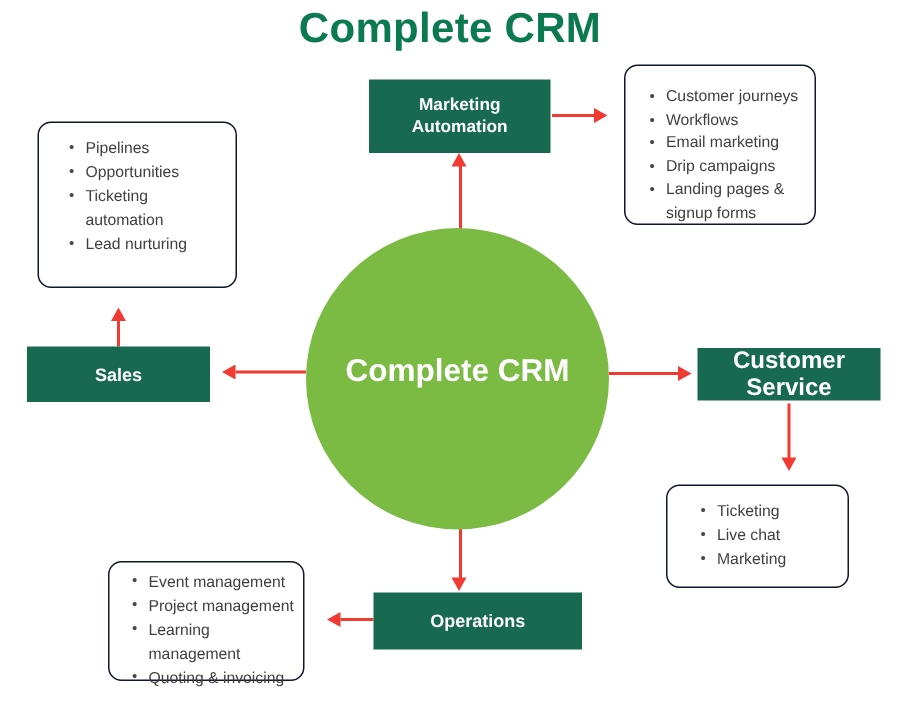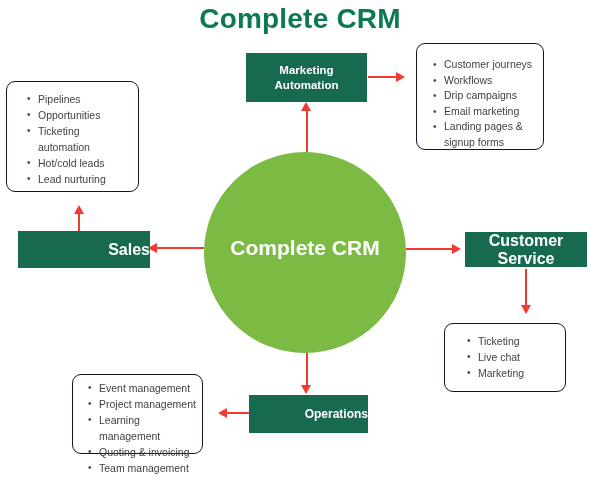--- a/index.html
+++ b/index.html
@@ -40,28 +40,28 @@
     font-weight: 700;
     margin-top: -10px;
   }
 
   
   .node {
     position: absolute;
     background: #176a4f;
     color: #ffffff;
     font-weight: 700;
-    display: flex; align-items: center; justify-content: flex-end;
+    display: flex; align-items: center; justify-content: center;
     text-align: center;
     z-index: 3;
   }
   .node-marketing   { left: 246px; top: 53px;  width: 121px; height: 49px; font-size: 11.5px; line-height: 1.3; padding: 0 14px; box-sizing: border-box; }
-  .node-sales       { left: 18px;  top: 231px; width: 132px; height: 37px; font-size: 16px; }
+  .node-sales       { left: 18px;  top: 231px; width: 122px; height: 37px; font-size: 12px; }
   .node-customer    { left: 465px; top: 232px; width: 122px; height: 35px; font-size: 16px; }
-  .node-operations  { left: 249px; top: 395px; width: 119px; height: 38px; font-size: 12px; }
+  .node-operations  { left: 249px; top: 395px; width: 139px; height: 38px; font-size: 12px; }
 
   
   .listbox {
     position: absolute;
     border: 1px solid #0f172a;
     border-radius: 9px;
     background: #ffffff;
     box-sizing: border-box;
     z-index: 1;
   }
@@ -75,21 +75,21 @@
   }
   .listbox li::before {
     content: "\2022";
     position: absolute;
     left: 0; top: 0;
     color: #474747;
     font-size: 10px;
   }
   .list-marketing  { left: 416px; top: 43px;  width: 128px; height: 107px; padding: 13px 6px 0 16px; }
   .list-marketing li { line-height: 15.5px; }
-  .list-sales      { left: 6px;  top: 81px;  width: 133px; height: 111px; padding: 9px 6px 0 20px; }
+  .list-sales      { left: 25px;  top: 81px;  width: 133px; height: 111px; padding: 9px 6px 0 20px; }
   .list-customer   { left: 444px; top: 323px; width: 122px; height: 69px;  padding: 9px 4px 0 22px; }
   .list-operations { left: 72px;  top: 374px; width: 131px; height: 80px;  padding: 5px 2px 0 15px; }
 
   
   .hline { position: absolute; height: 2px; background: #f13a31; z-index: 1; }
   .vline { position: absolute; width: 2px;  background: #f13a31; z-index: 1; }
   .head  { position: absolute; width: 0; height: 0; z-index: 1; }
   .head-up    { border-left: 5px solid transparent; border-right: 5px solid transparent; border-bottom: 9px solid #f13a31; }
   .head-down  { border-left: 5px solid transparent; border-right: 5px solid transparent; border-top: 9px solid #f13a31; }
   .head-left  { border-top: 5px solid transparent; border-bottom: 5px solid transparent; border-right: 9px solid #f13a31; }
@@ -116,51 +116,49 @@
     <span>Customer Service</span>
   </div>
   <div class="node node-operations">
     <span>Operations</span>
   </div>
 
   <div class="listbox list-marketing">
     <ul>
       <li>Customer journeys</li>
       <li>Workflows</li>
+      <li>Email marketing</li>
       <li>Drip campaigns</li>
-      <li>Email marketing</li>
       <li>Landing pages &amp; signup forms</li>
     </ul>
   </div>
 
   <div class="listbox list-sales">
     <ul>
       <li>Pipelines</li>
       <li>Opportunities</li>
       <li>Ticketing automation</li>
-      <li>Hot/cold leads</li>
       <li>Lead nurturing</li>
     </ul>
   </div>
 
   <div class="listbox list-customer">
     <ul>
       <li>Ticketing</li>
       <li>Live chat</li>
       <li>Marketing</li>
     </ul>
   </div>
 
   <div class="listbox list-operations">
     <ul>
       <li>Event management</li>
       <li>Project management</li>
       <li>Learning management</li>
       <li>Quoting &amp; invoicing</li>
-      <li>Team management</li>
     </ul>
   </div>
 
   <div>
     <div class="vline" style="left:306px; top:110px; height:50px;"></div>
     <div class="head head-up" style="left:301px; top:102px;"></div>
   </div>
   <div>
     <div class="hline" style="left:157px; top:247px; width:47px;"></div>
     <div class="head head-left" style="left:148px; top:243px;"></div>

